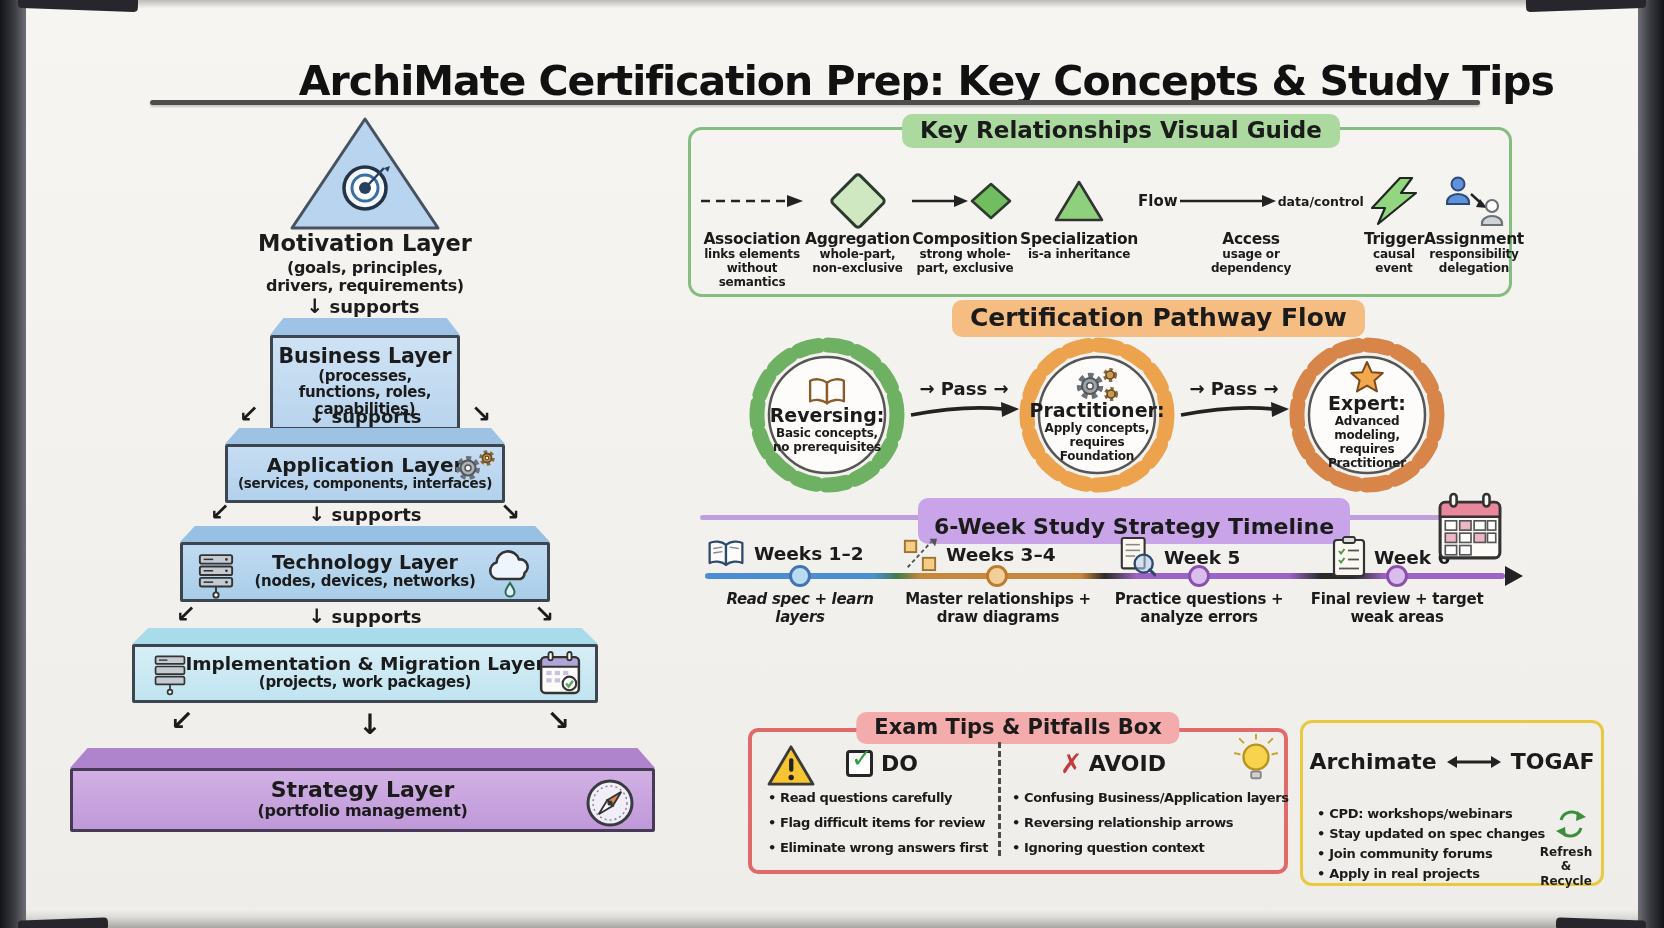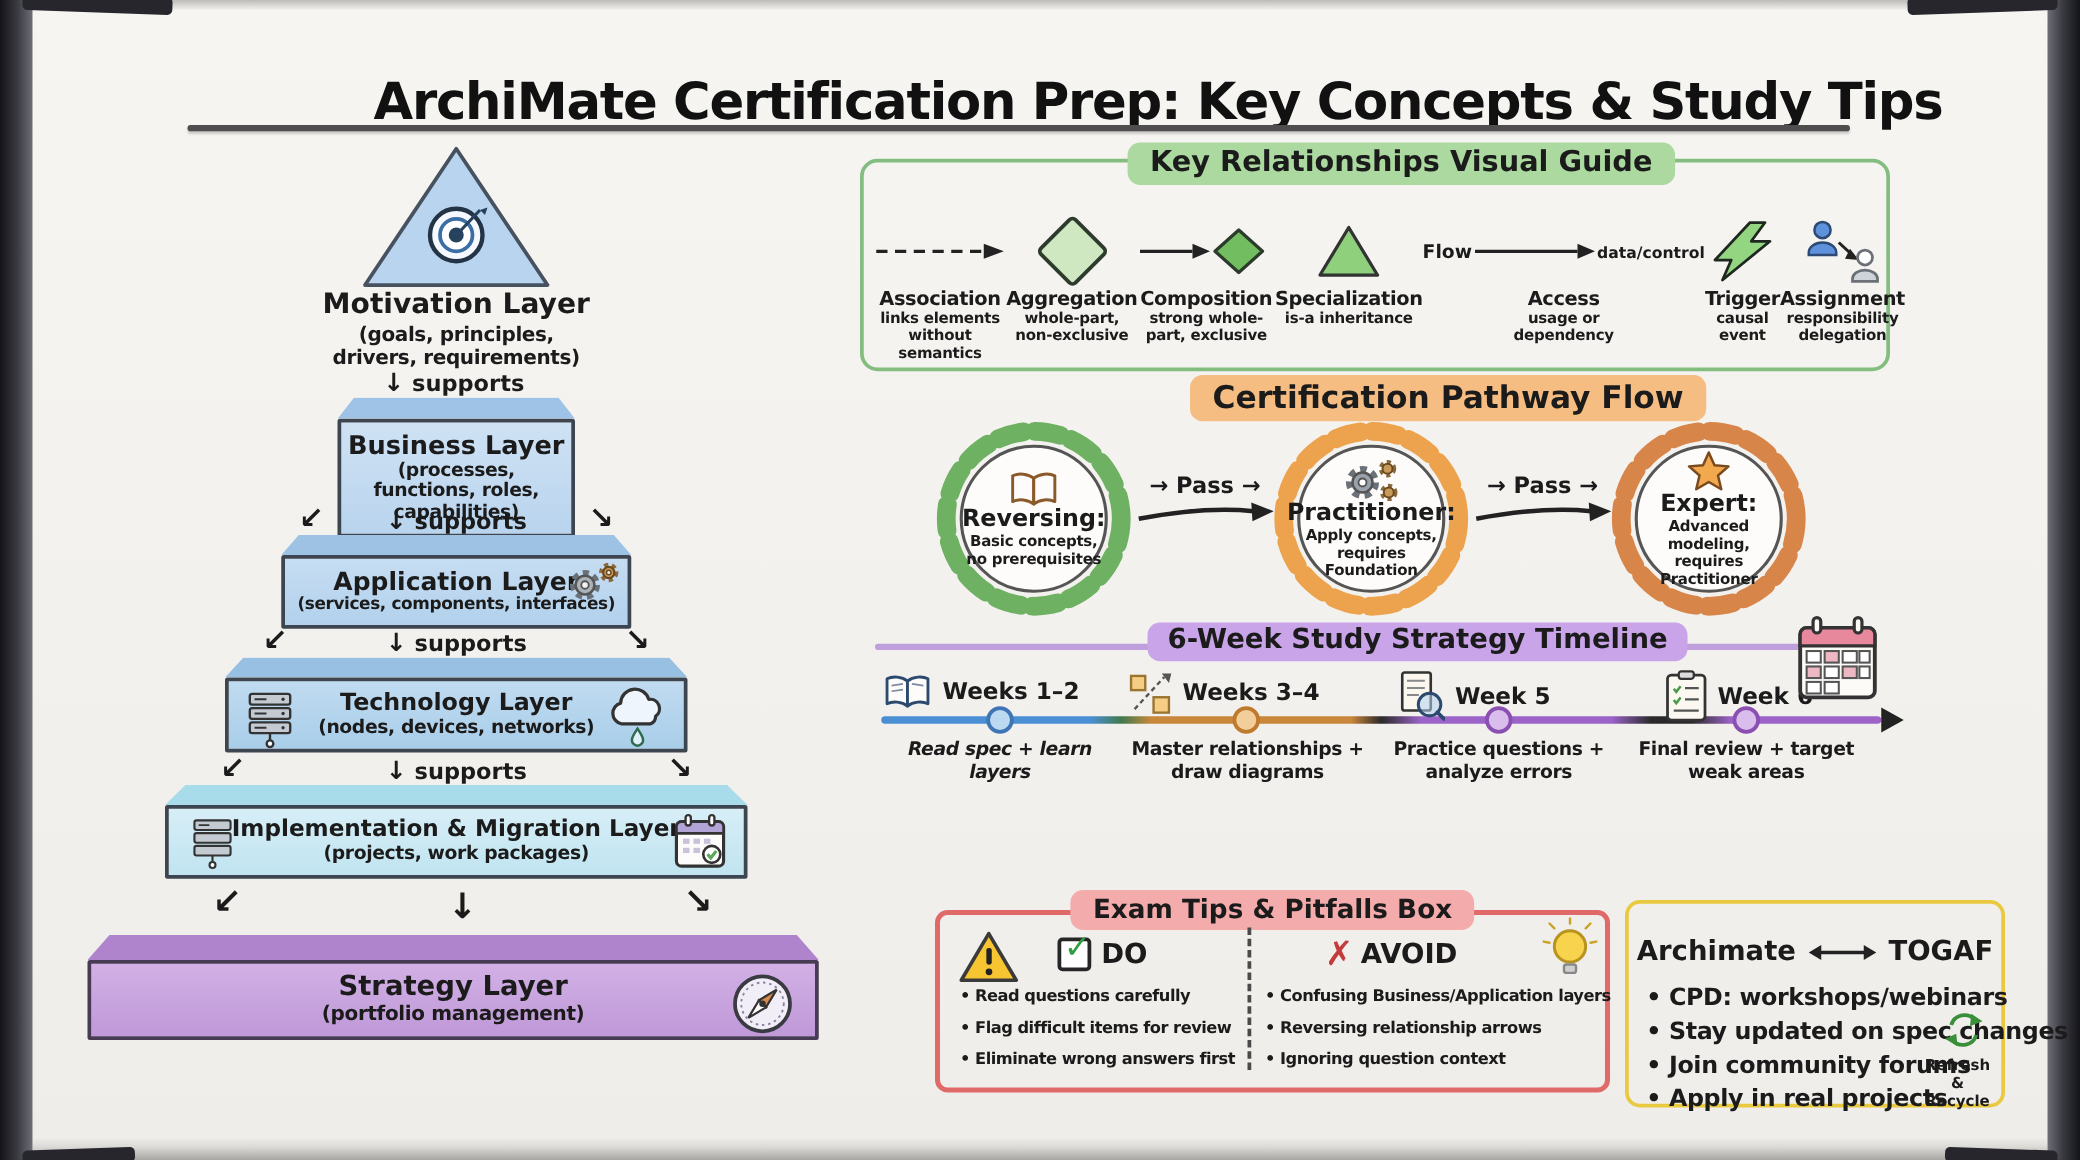--- a/index.html
+++ b/index.html
@@ -366,21 +366,21 @@
           <polygon points="17,2 21.6,12.2 32.8,13.1 24.4,20.4 27,31.4 17,25.6 7,31.4 9.6,20.4 1.2,13.1 12.4,12.2" fill="#f2a94e" stroke="#7a4a1e" stroke-width="2" stroke-linejoin="round"></polygon>
         </svg>
         <div class="badge-name">Expert:</div>
         <div class="badge-detail">Advanced modeling, requires Practitioner</div>
       </div>
     </div>
   </section>
 
   <section>
     <div style="position:absolute;left:700px;top:515px;width:800px;height:5px;background:#b691d9;border-radius:3px;opacity:.85;"></div>
-    <div class="pill" style="left:50%;transform:none;left:918px;top:498px;background:#c9a4e9;font-size:22px;padding:1px 16px 5px;">6-Week Study Strategy Timeline</div>
+    <div class="pill" style="left:50%;transform:none;left:918px;top:498px;background:#c9a4e9;font-size:22px;padding:16px 16px 5px;">6-Week Study Strategy Timeline</div>
 
     <div style="position:absolute;left:705px;top:573px;width:800px;height:6px;border-radius:3px;background:linear-gradient(90deg,#4a8fd4 0%,#4a8fd4 21%,#3f7a4e 24%,#c9873b 27%,#c9873b 47%,#2a2a2a 50%,#9c64c8 54%,#9c64c8 73%,#2a2a2a 77%,#2a2a2a 81%,#9c64c8 85%,#9c64c8 100%);"></div>
     <div style="position:absolute;left:1505px;top:566px;width:0;height:0;border-left:18px solid #222;border-top:10px solid transparent;border-bottom:10px solid transparent;"></div>
 
     <div class="tl-dot" style="left:800px;top:576px;border:3.5px solid #3f74b5;background:#bdd9f2;"></div>
     <div class="tl-dot" style="left:997px;top:576px;border:3.5px solid #c07a2e;background:#f2cf9a;"></div>
     <div class="tl-dot" style="left:1199px;top:576px;border:3.5px solid #8a4fb0;background:#d9bdec;"></div>
     <div class="tl-dot" style="left:1397px;top:576px;border:3.5px solid #8a4fb0;background:#d9bdec;"></div>
 
     <div class="tl-ms" style="left:706px;top:538px;">
@@ -505,21 +505,21 @@
     <div style="position:absolute;left:0;right:0;top:26px;display:flex;justify-content:center;align-items:center;gap:10px;font-size:22px;">
       <span>Archimate</span>
       <svg width="54" height="14" viewBox="0 0 54 14">
         <line x1="9" y1="7" x2="45" y2="7" stroke="#222" stroke-width="2.8"></line>
         <polygon points="10,1 0,7 10,13" fill="#222"></polygon>
         <polygon points="44,1 54,7 44,13" fill="#222"></polygon>
       </svg>
       <span>TOGAF</span>
     </div>
 
-    <div class="blist" style="position:absolute;left:14px;top:64px;font-size:19px;letter-spacing:-.3px;">
+    <div class="blist" style="position:absolute;left:14px;top:83px;font-size:13px;letter-spacing:-.3px;">
       <div style="margin-bottom:5px;">CPD: workshops/webinars</div>
       <div style="margin-bottom:5px;">Stay updated on spec changes</div>
       <div style="margin-bottom:5px;">Join community forums</div>
       <div style="margin-bottom:5px;">Apply in real projects</div>
     </div>
 
     <svg style="position:absolute;right:12px;top:84px;" width="36" height="34" viewBox="0 0 36 34">
       <path d="M8 13 A 11 11 0 0 1 27 9" fill="none" stroke="#3a8f3a" stroke-width="3"></path>
       <polygon points="24,4 33,10 23,14" fill="#3a8f3a"></polygon>
       <path d="M28 21 A 11 11 0 0 1 9 25" fill="none" stroke="#3a8f3a" stroke-width="3"></path>

